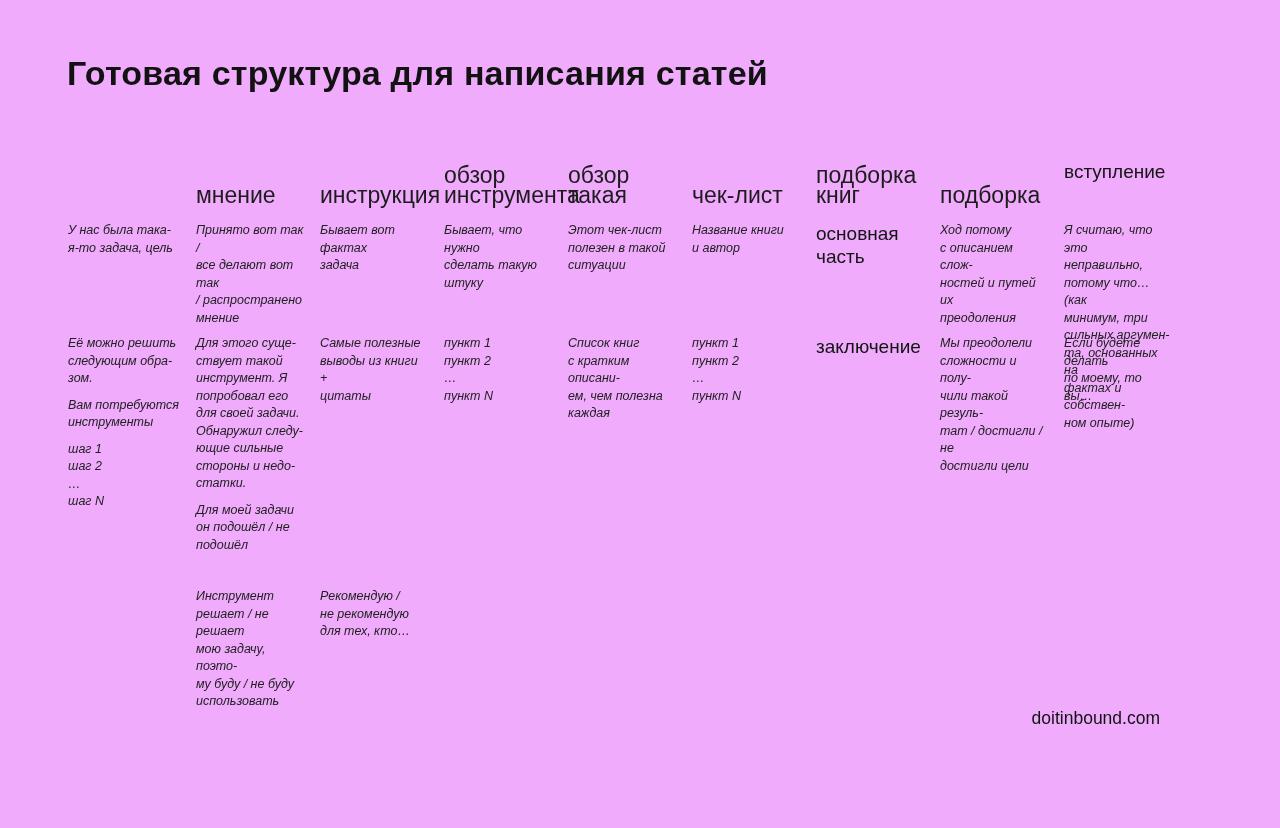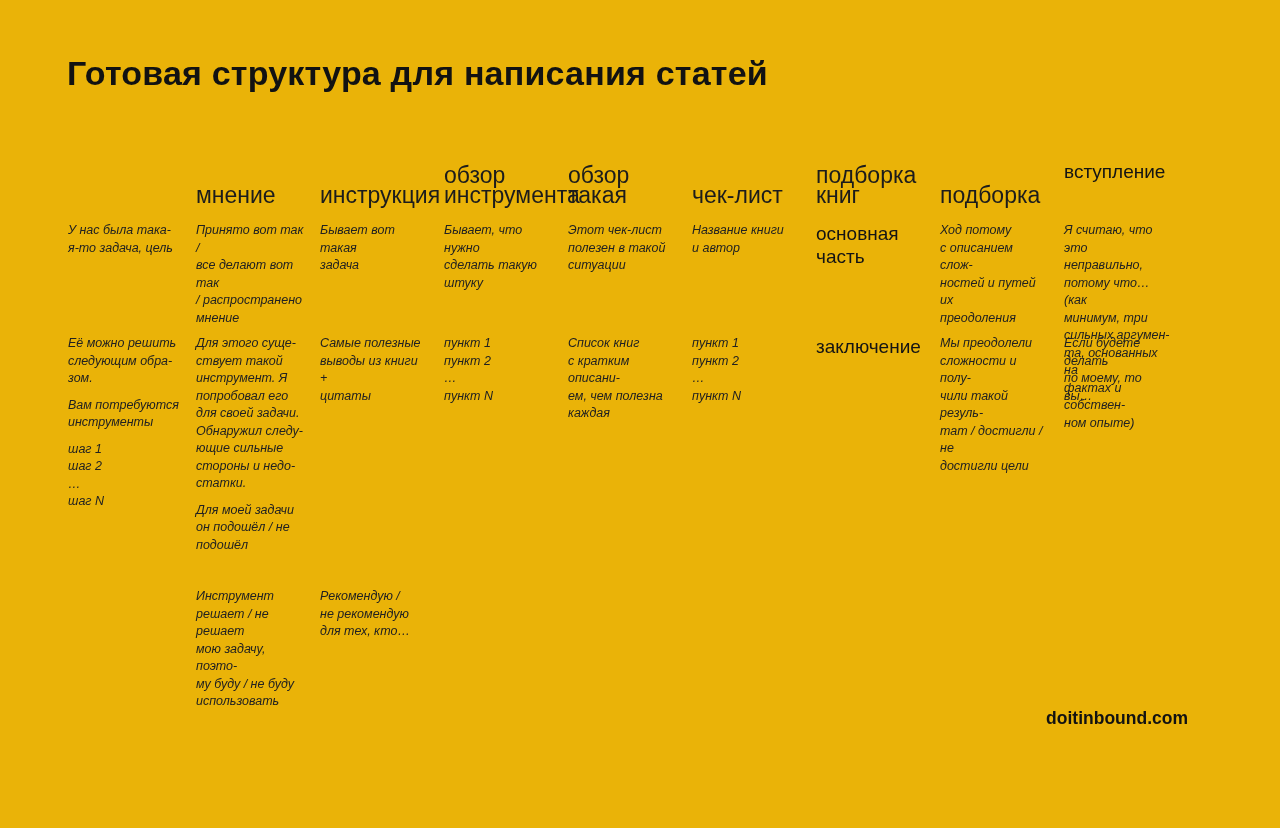--- a/index.html
+++ b/index.html
@@ -4,21 +4,21 @@
 <style>
   html, body {
     margin: 0;
     padding: 0;
     background: #ffffff;
   }
   .page {
     position: relative;
     width: 1280px;
     height: 828px;
-    background: #eab308;
+    background: #f0abfc;
     overflow: hidden;
     font-family: "Liberation Sans", sans-serif;
     color: #1d1d1d;
   }
   .title {
     position: absolute;
     left: 67px;
     top: 54px;
     margin: 0;
     font-size: 34px;
@@ -57,23 +57,23 @@
   .para {
     margin: 0 0 9px 0;
     font-size: 12.5px;
     line-height: 17.5px;
     color: #212121;
     white-space: pre-line;
   }
   .footer {
     position: absolute;
     top: 708px;
-    right: 92px;
+    right: 120px;
     font-size: 17.5px;
-    font-weight: 700;
+    font-weight: 400;
     color: #121212;
     white-space: nowrap;
   }
 </style>
 </head>
 <body>
 
 <div class="page">
   <h1 class="title">Готовая структура для написания статей</h1>
   <div class="grid" id="grid">
@@ -92,21 +92,21 @@
         <p class="para">У нас была така-
 я-то задача, цель</p>
       </div>
       <div class="body-cell">
         <p class="para">Принято вот так /
 все делают вот так
 / распространено
 мнение</p>
       </div>
       <div class="body-cell">
-        <p class="para">Бывает вот такая
+        <p class="para">Бывает вот фактах
 задача</p>
       </div>
       <div class="body-cell">
         <p class="para">Бывает, что нужно
 сделать такую
 штуку</p>
       </div>
       <div class="body-cell">
         <p class="para">Этот чек-лист
 полезен в такой

